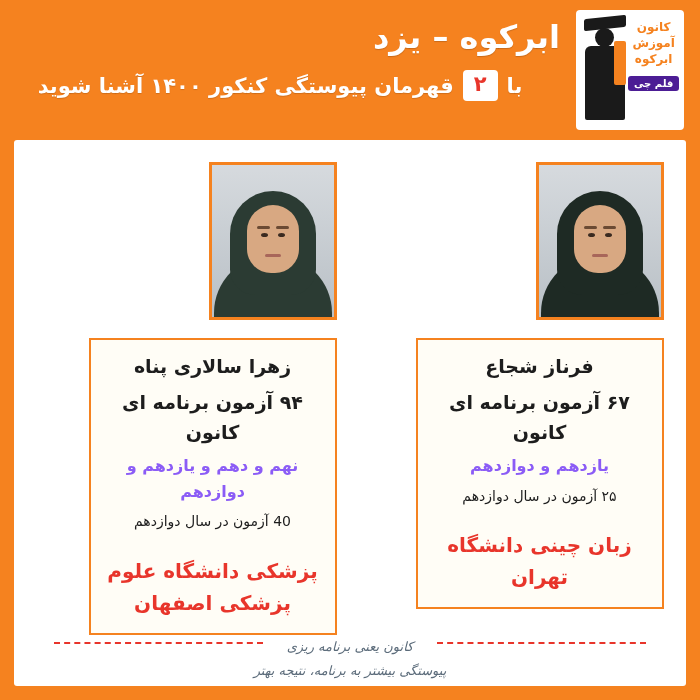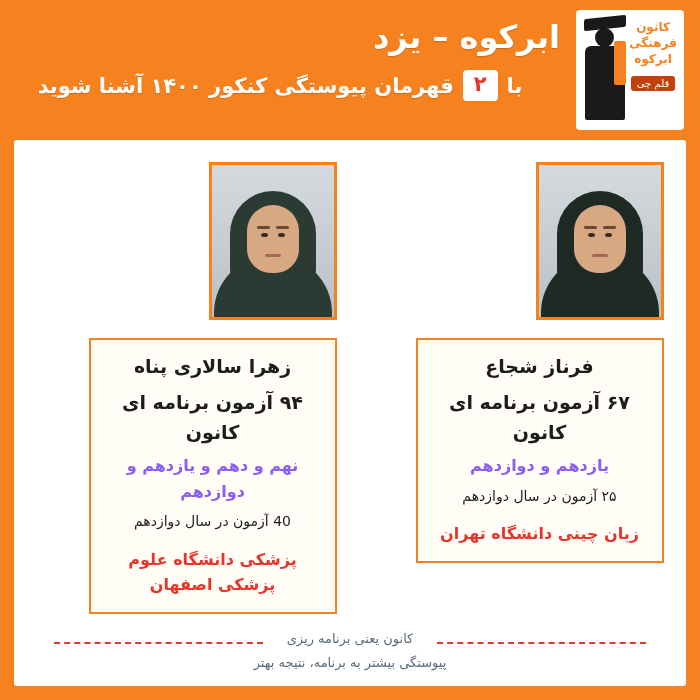--- a/index.html
+++ b/index.html
@@ -97,24 +97,24 @@
   }
   .logo-word {
     color: #f5821f;
     font-size: 12px;
     font-weight: bold;
     line-height: 1.1;
     white-space: nowrap;
   }
   .logo-badge {
     margin-top: 6px;
-    background: #c2410c;
+    background: #4c1d95;
     color: #ffffff;
     font-size: 10px;
-    font-weight: normal;
+    font-weight: bold;
     border-radius: 3px;
     padding: 2px 6px;
     white-space: nowrap;
   }
 
   .title-block {
     position: absolute;
     top: 18px;
     left: 0;
     right: 140px;
@@ -286,33 +286,34 @@
     margin-top: 6px;
   }
   .info-line3 {
     color: #1d1d1d;
     font-size: 14px;
     line-height: 1.6;
     margin-top: 6px;
   }
   .info-major {
     color: #e8352b;
-    font-size: 16px;
+    font-size: 20px;
     font-weight: bold;
     line-height: 1.6;
-    margin-top: 14px;
+    margin-top: 22px;
   }
 
   
   .footer {
     position: absolute;
     left: 0;
     right: 0;
-    bottom: 10px;
+    bottom: 2px;
     text-align: center;
+    font-style: italic;
   }
   .footer-line {
     color: #5b6b7a;
     font-size: 13px;
     line-height: 1.9;
   }
   .footer-rule {
     position: absolute;
     bottom: 42px;
     left: 40px;
@@ -341,21 +342,21 @@
 
     <div class="logo-box">
       <div class="logo-figure">
         <div class="logo-hat"></div>
         <div class="logo-head"></div>
         <div class="logo-body"></div>
         <div class="logo-pen"></div>
       </div>
       <div class="logo-words">
         <div class="logo-word">کانون</div>
-        <div class="logo-word">فرهنگی</div>
+        <div class="logo-word">آموزش</div>
         <div class="logo-word">ابرکوه</div>
         <div class="logo-badge">قلم چی</div>
       </div>
     </div>
 
     <div class="title-block">
       <div class="title-main">ابرکوه – یزد</div>
       <div class="subtitle-row">
         <span class="subtitle-text">با</span>
         <span class="count-chip">۲</span>

